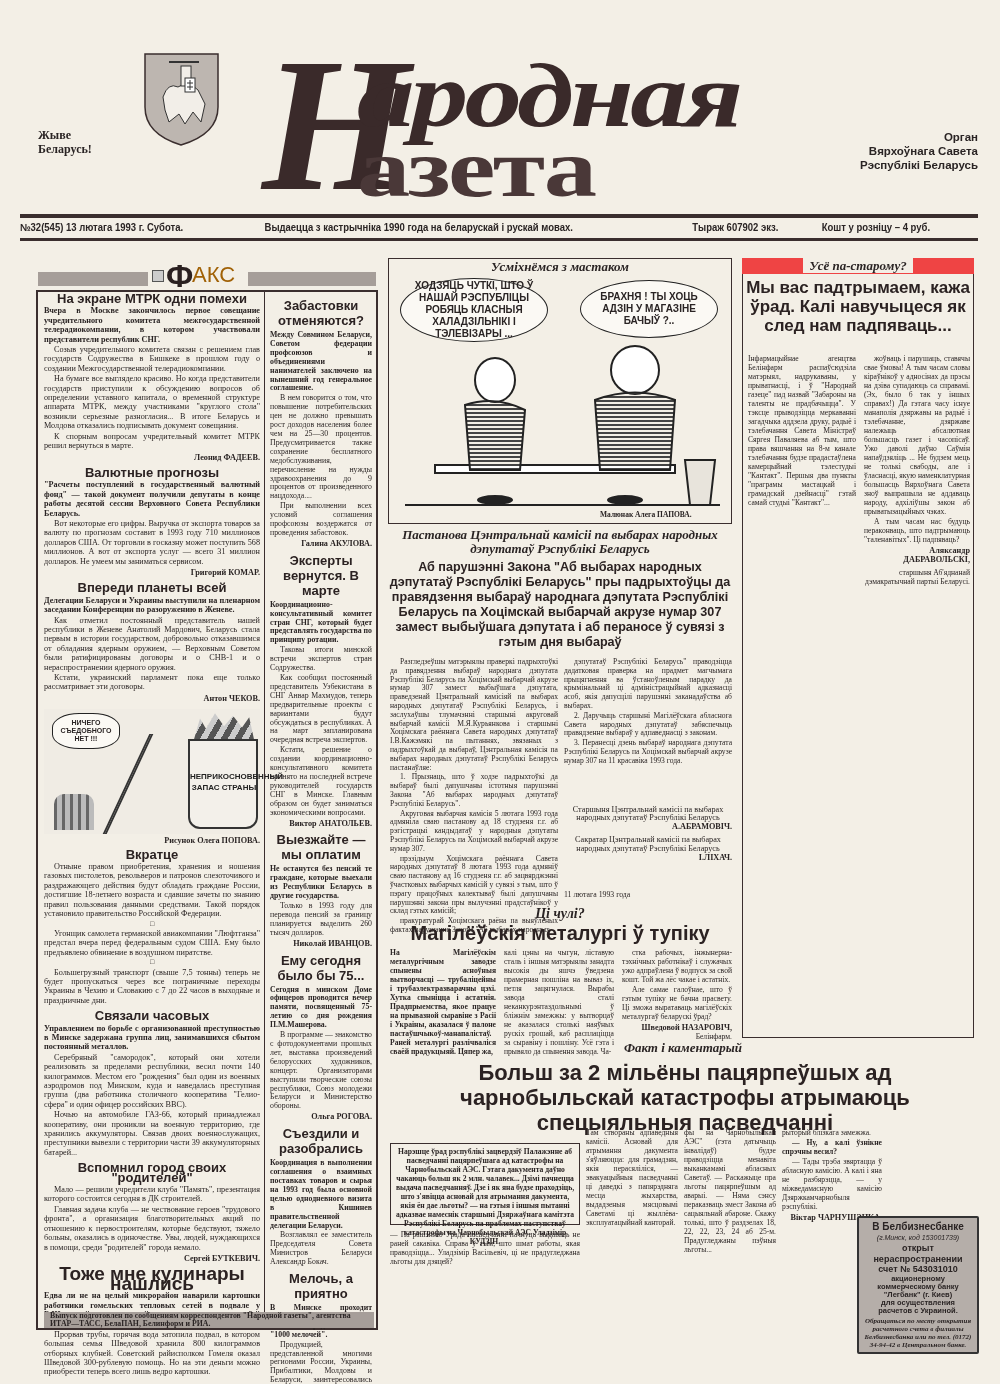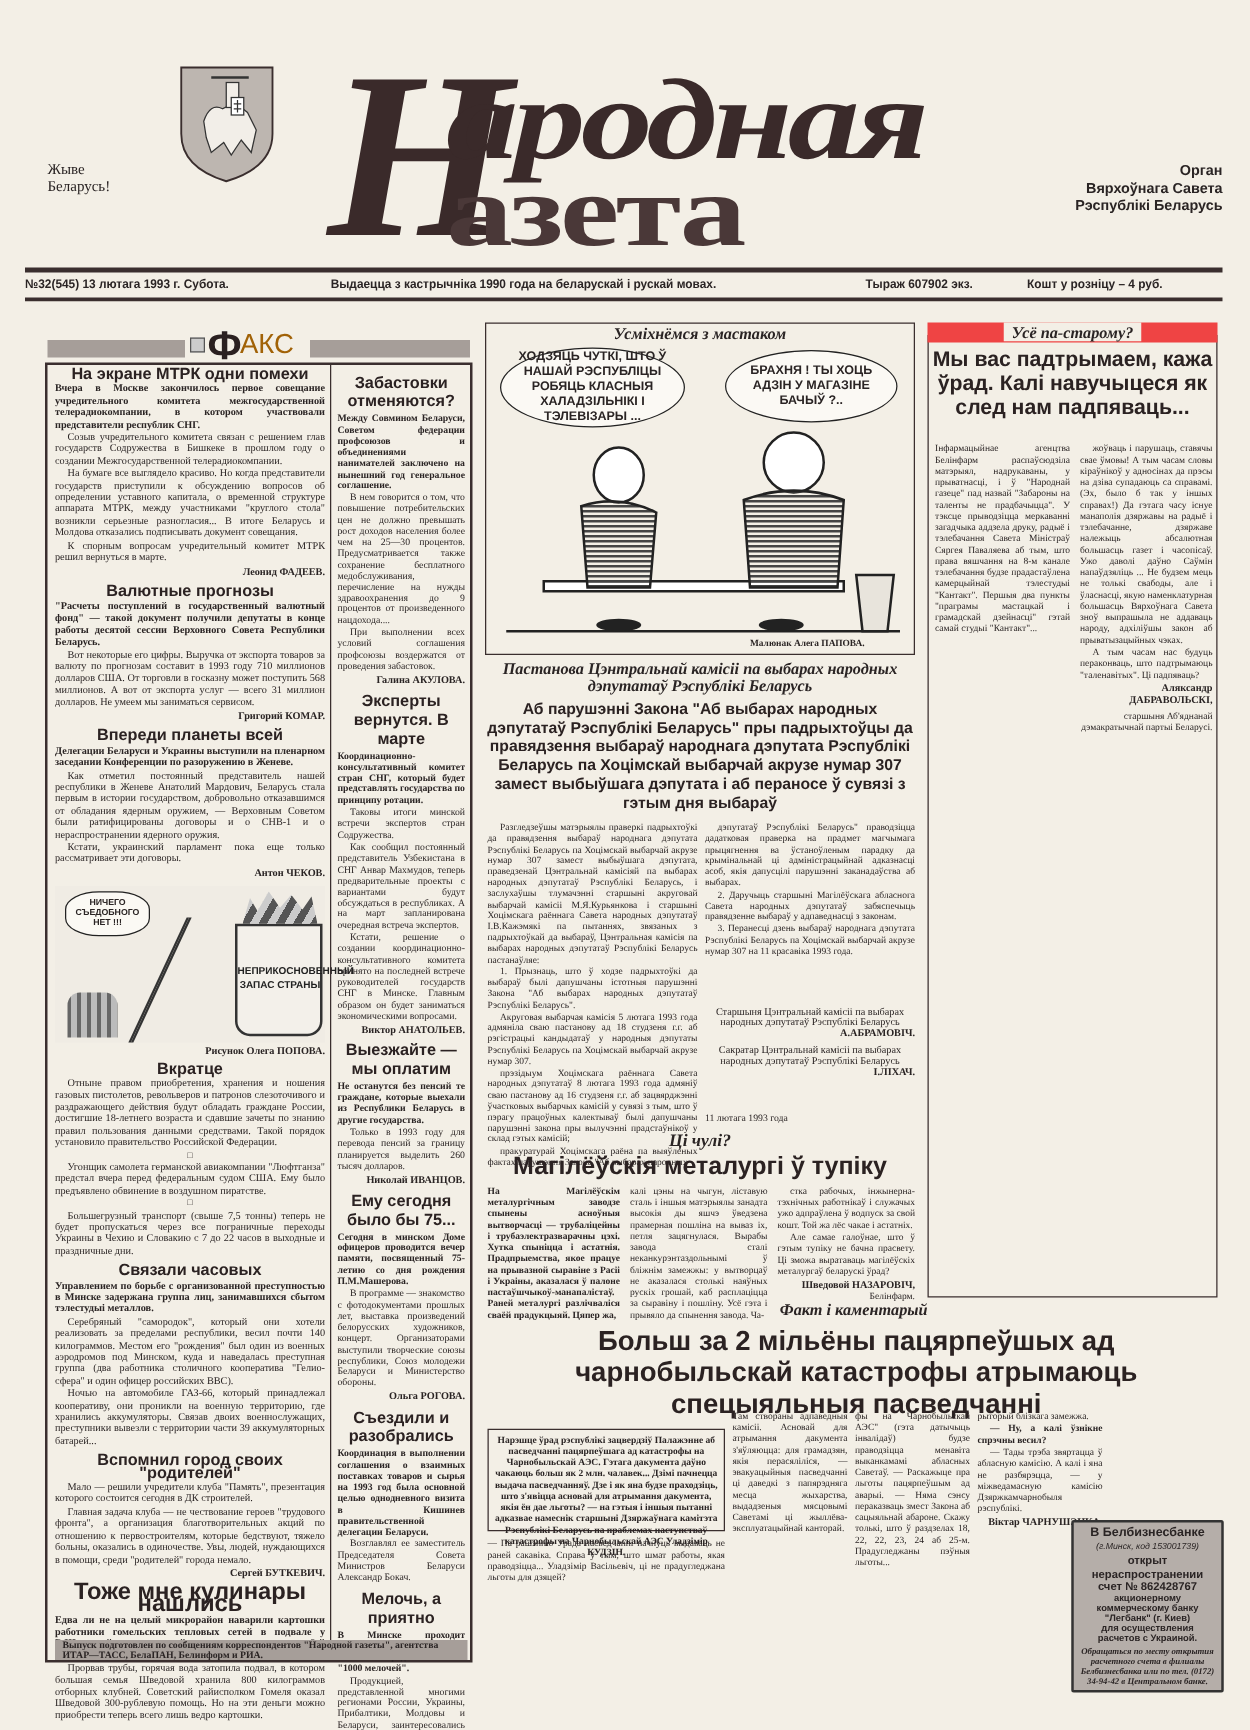--- a/index.html
+++ b/index.html
@@ -1,20 +1,20 @@
 <!DOCTYPE html>
 <html><head>
 <meta charset="utf-8">
 <style>
   *{box-sizing:border-box;margin:0;padding:0}
   body{width:1000px;height:1384px;background:#f3efe6;font-family:"Liberation Serif",serif;color:#2a2424;position:relative;overflow:hidden}
   .abs{position:absolute}
   .serif{font-family:"Liberation Serif",serif}
   .sans{font-family:"Liberation Sans",sans-serif}
-  .mast-left{left:38px;top:128px;font-size:12px;font-weight:normal;line-height:14px}
+  .mast-left{left:38px;top:128px;font-size:12px;font-weight:bold;line-height:14px}
   .crest{left:143px;top:52px;width:77px;width:77px;height:95px}
   .logo{left:262px;top:40px;width:520px;height:170px}
   .logo-t1{position:absolute;left:95px;top:2px;font-family:"Liberation Serif",serif;font-style:italic;font-weight:bold;font-size:92px;letter-spacing:-3px;color:#3a2a2a;transform:scaleX(1.25);transform-origin:left}
   .logo-t2{position:absolute;left:95px;top:82px;font-family:"Liberation Serif",serif;font-weight:bold;font-size:82px;letter-spacing:-2px;color:#4a3838;transform:scaleX(1.3);transform-origin:left}
   .logo-p{position:absolute;left:0;top:0;font-family:"Liberation Serif",serif;font-style:italic;font-weight:bold;font-size:190px;color:#3a2a2a;line-height:170px}
   .organ{right:22px;top:130px;text-align:right;font-size:11.5px;font-weight:bold;line-height:14px}
   .rule{left:20px;right:22px;height:4px;background:#3a2e2e}
   .infobar{left:20px;right:22px;top:222px;height:14px;font-size:10px;font-weight:bold;font-family:"Liberation Sans",sans-serif;display:flex;justify-content:space-between;transform:scaleX(.95);transform-origin:left}
   .col{font-size:8.2px;line-height:9.4px;text-align:justify}
   .col p{text-indent:10px;margin-bottom:1px}
@@ -104,21 +104,21 @@
   <div class="sig">Рисунок Олега ПОПОВА.</div>
 
   <div class="h" style="font-size:13px;margin:2px 0 3px">Вкратце</div>
   <p>Отныне правом приобретения, хранения и ношения газовых пистолетов, револьверов и патронов слезоточивого и раздражающего действия будут обладать граждане России, достигшие 18-летнего возраста и сдавшие зачеты по знанию правил пользования данными средствами. Такой порядок установило правительство Российской Федерации.</p>
   <div style="text-align:center;font-size:7px">□</div>
   <p>Угонщик самолета германской авиакомпании "Люфтганза" предстал вчера перед федеральным судом США. Ему было предъявлено обвинение в воздушном пиратстве.</p>
   <div style="text-align:center;font-size:7px">□</div>
   <p>Большегрузный транспорт (свыше 7,5 тонны) теперь не будет пропускаться через все пограничные переходы Украины в Чехию и Словакию с 7 до 22 часов в выходные и праздничные дни.</p>
 
   <div class="h" style="font-size:13px;margin:6px 0 3px">Связали часовых</div>
-  <p class="lead">Управлением по борьбе с организованной преступностью в Минске задержана группа лиц, занимавшихся сбытом тэлестудыі металлов.</p>
+  <p class="lead">Управлением по борьбе с организованной преступностью в Минске задержана группа лиц, занимавшихся сбытом постоянный металлов.</p>
   <p>Серебряный "самородок", который они хотели реализовать за пределами республики, весил почти 140 килограммов. Местом его "рождения" был один из военных аэродромов под Минском, куда и наведалась преступная группа (два работника столичного кооператива "Гелио-сфера" и один офицер российских ВВС).</p>
   <p>Ночью на автомобиле ГАЗ-66, который принадлежал кооперативу, они проникли на военную территорию, где хранились аккумуляторы. Связав двоих военнослужащих, преступники вывезли с территории части 39 аккумуляторных батарей...</p>
 
   <div class="h" style="font-size:13px;margin:6px 0 3px">Вспомнил город своих "родителей"</div>
   <p>Мало — решили учредители клуба "Память", презентация которого состоится сегодня в ДК строителей.</p>
   <p>Главная задача клуба — не чествование героев "трудового фронта", а организация благотворительных акций по отношению к первостроителям, которые бедствуют, тяжело больны, оказались в одиночестве. Увы, людей, нуждающихся в помощи, среди "родителей" города немало.</p>
   <div class="sig">Сергей БУТКЕВИЧ.</div>
 
   <div class="h" style="font-size:19px;margin:6px 0 3px">Тоже мне кулинары нашлись</div>
   <p class="lead">Едва ли не на целый микрорайон наварили картошки работники гомельских тепловых сетей в подвале у В.Шведовой, проживающей в многоэтажном доме по 2-й Колхозной улице.</p>
@@ -242,20 +242,20 @@
   <p style="font-weight:bold">— Ну, а калі ўзнікне спрэчны весил?</p>
   <p>— Тады трэба звяртацца ў абласную камісію. А калі і яна не разбярэцца, — у міжведамасную камісію Дзяржкамчарнобыля рэспублікі.</p>
   <div class="sig">Віктар ЧАРНУШЭНКА.</div>
 </div>
 
 <div class="abs bank" style="left:857px;top:1216px;width:122px;height:138px">
   <div style="font-size:10px">В Белбизнесбанке</div>
   <div style="font-size:7px;font-weight:normal;font-style:italic">(г.Минск, код 153001739)</div>
   <div>открыт</div>
   <div>нераспространении</div>
-  <div>счет № 862428767</div>
+  <div>счет № 543031010</div>
   <div style="font-size:7.5px;line-height:8px">акционерному</div>
   <div style="font-size:7.5px;line-height:8px">коммерческому банку</div>
   <div style="font-size:7.5px;line-height:8px">"Легбанк" (г. Киев)</div>
   <div style="font-size:7.5px;line-height:8px">для осуществления</div>
   <div style="font-size:7.5px;line-height:8px">расчетов с Украиной.</div>
   <div style="font-family:'Liberation Serif',serif;font-style:italic;font-size:7px;line-height:8px;margin-top:2px">Обращаться по месту открытия расчетного счета в филиалы Белбизнесбанка или по тел. (0172) 34-94-42 в Центральном банке.</div>
 </div>
 
 </body></html>

